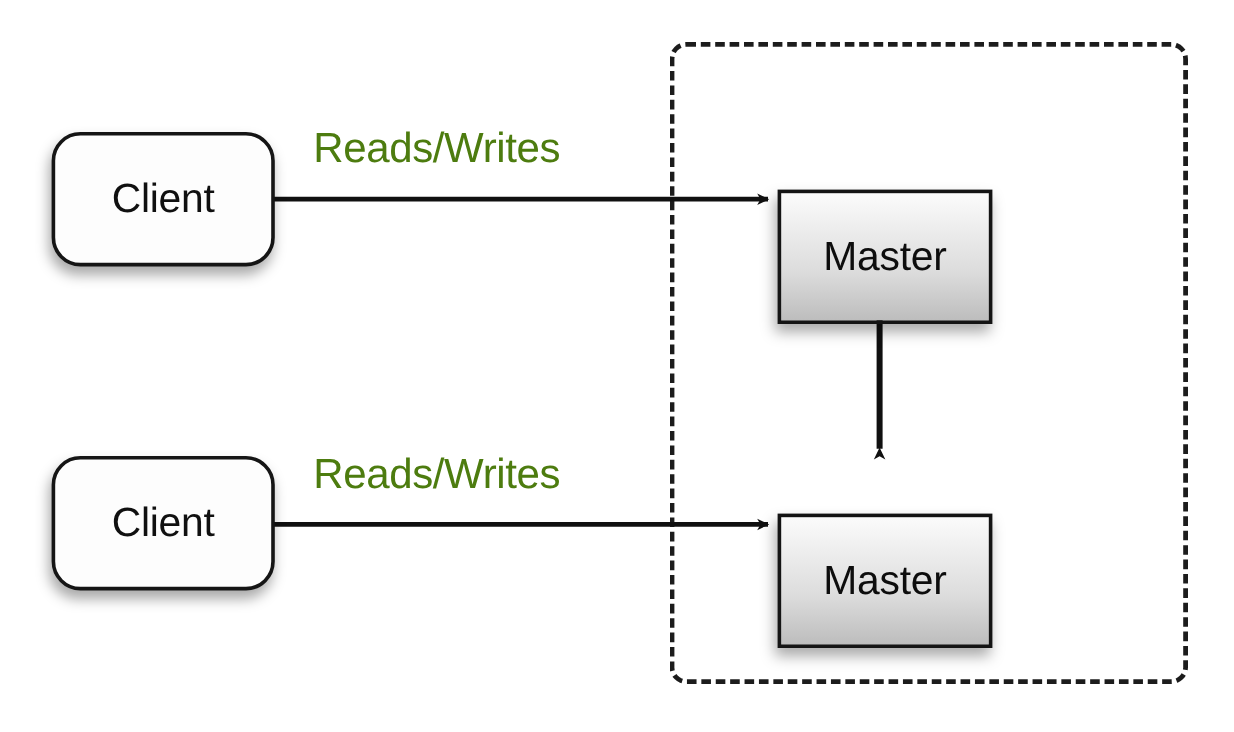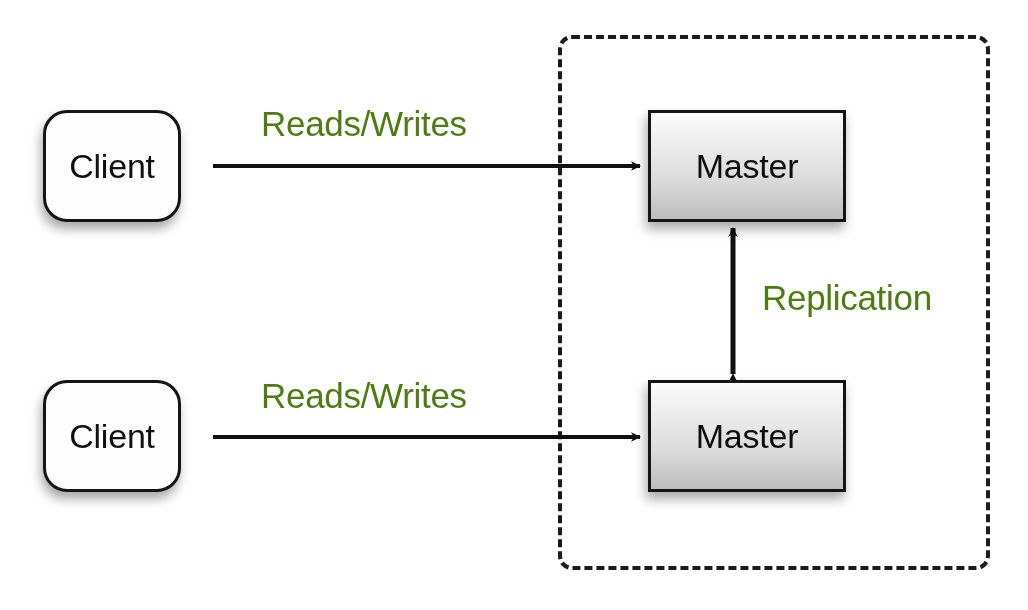--- a/index.html
+++ b/index.html
@@ -26,21 +26,21 @@
     width: 432px;
     height: 535px;
     border: 4px dashed #1c1c1c;
     border-radius: 14px;
     box-sizing: border-box;
   }
 
   
   .client-node {
     position: absolute;
-    width: 138px;
+    width: 186px;
     height: 112px;
     background: #fdfdfd;
     border: 3px solid #151515;
     border-radius: 24px;
     box-sizing: border-box;
     box-shadow: -2px 7px 11px rgba(0,0,0,0.34);
     display: flex;
     align-items: center;
     justify-content: center;
   }
@@ -49,29 +49,30 @@
     color: #101010;
     letter-spacing: -0.2px;
     line-height: 1;
   }
   #client-1 { left: 43px;  top: 110px; }
   #client-2 { left: 43px;  top: 380px; }
 
   
   .master-node {
     position: absolute;
-    width: 198px;
+    width: 179px;
     height: 112px;
     background: linear-gradient(to bottom, #fbfbfb 0%, #f0f0f0 22%, #dcdcdc 62%, #bdbdbd 100%);
     border: 3px solid #141414;
     box-sizing: border-box;
     box-shadow: -2px 7px 11px rgba(0,0,0,0.34);
     display: flex;
     align-items: center;
     justify-content: center;
+    margin-top: 48px;
   }
   .master-node .node-label {
     font-size: 34px;
     color: #0d0d0d;
     letter-spacing: -0.2px;
     line-height: 1;
   }
   #master-1 { left: 648px; top: 110px; }
   #master-2 { left: 648px; top: 380px; }
 
@@ -141,15 +142,14 @@
   </div>
 
   <div class="master-node" id="master-2">
     <span class="node-label">Master</span>
   </div>
 
   <div class="edge-label" id="label-rw-1">Reads/Writes</div>
 
   <div class="edge-label" id="label-rw-2">Reads/Writes</div>
 
-  <div class="edge-label" id="label-repl">Replication</div>
 
 </div>
 
 </body></html>

